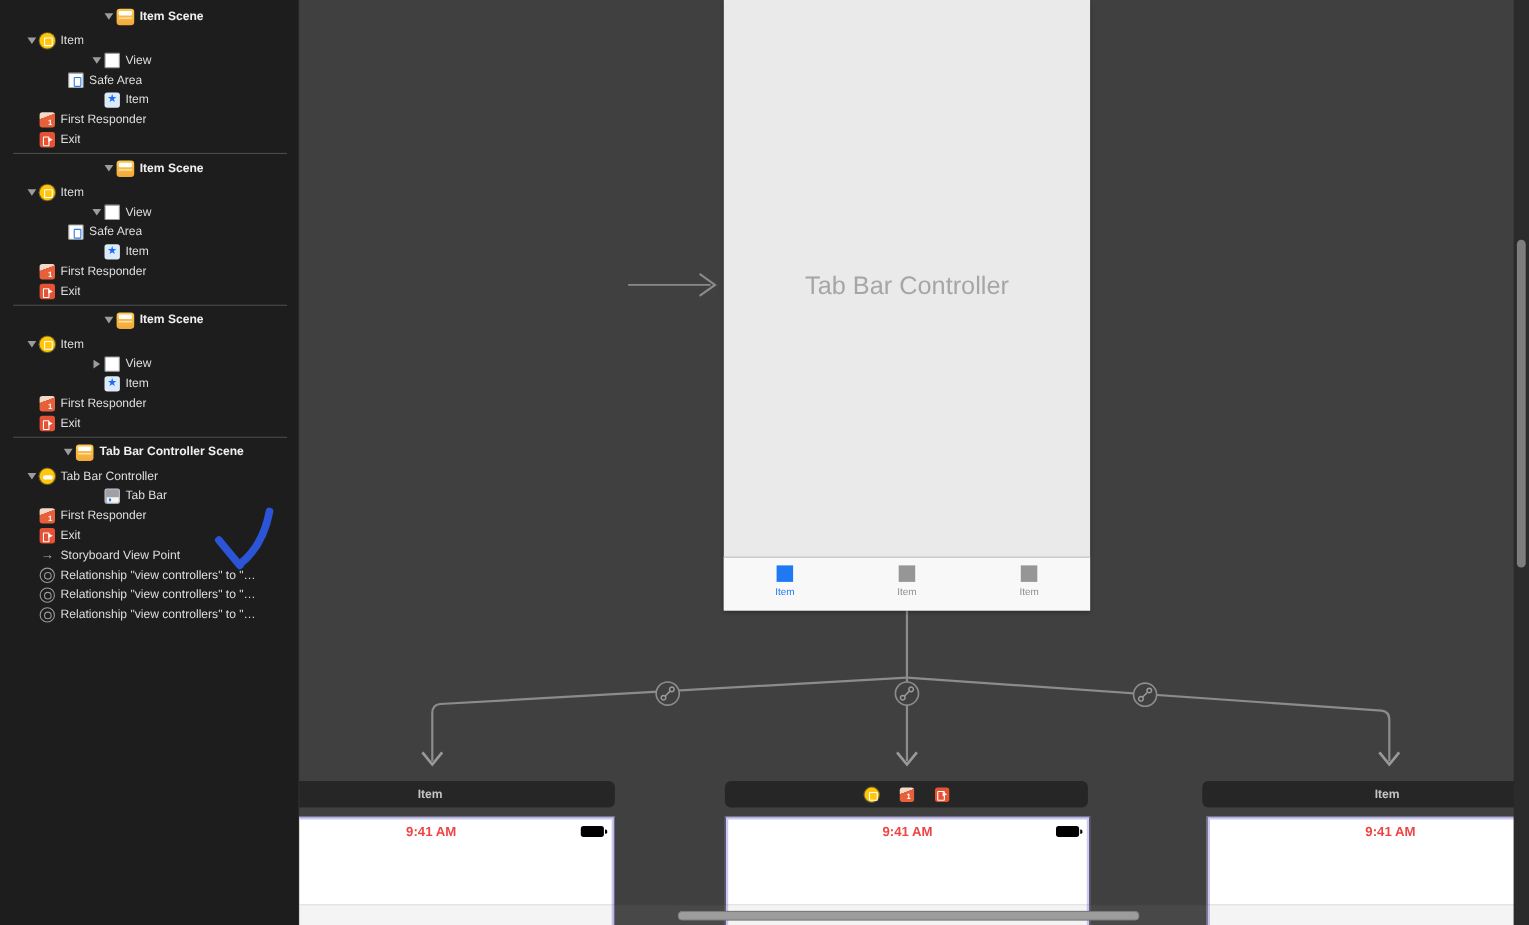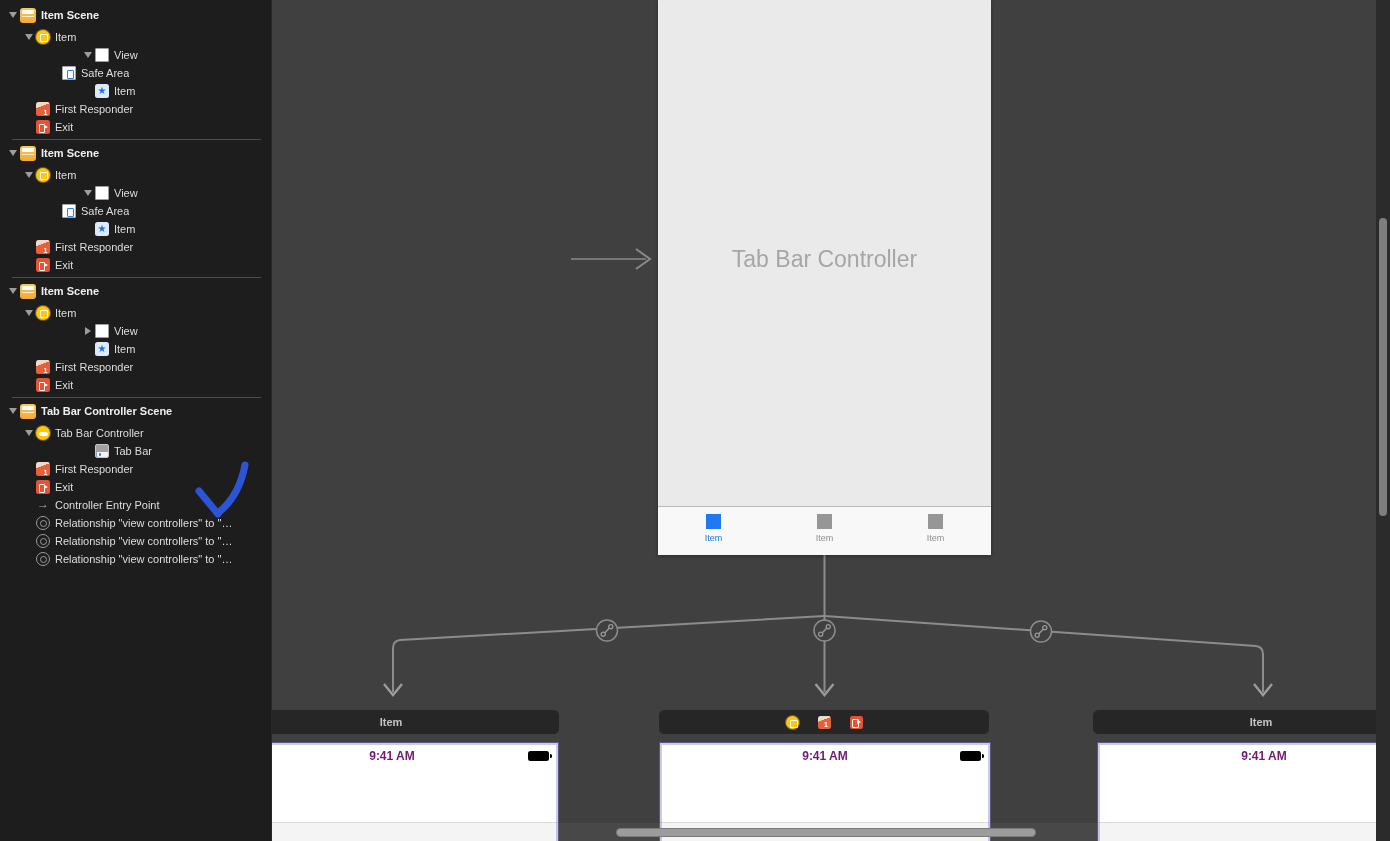--- a/index.html
+++ b/index.html
@@ -11,21 +11,21 @@
   }
 
   
   .sidebar {
     position:absolute; left:0; top:0; width:271px; height:841px;
     background:#1D1D1D; z-index:10; padding-top:6px; overflow:hidden;
   }
   .row { height:18px; display:flex; align-items:center; font-size:11px; color:#DEDEDE; }
   .row .lbl { margin-left:5px; white-space:nowrap; overflow:hidden; text-overflow:ellipsis; }
   .row.hdr .lbl { font-weight:700; color:#EFEFEF; }
-  .lv0 { padding-left:6px; }
+  .lv0 { padding-left:6px;justify-content:center; }
   .lv1 { padding-left:22px; }
   .lv2 { padding-left:38px;margin-left:43px; }
   .lv3 { padding-left:48px; }
   .scene > .row.hdr { margin-bottom:4px; }
   .divider { height:1px; background:#4B4B4B; margin:3px 10px 4px 12px; }
 
   .t { width:14px; min-width:14px; display:flex; justify-content:center; align-items:center; }
   .tri-d { width:0; height:0; border-left:4.5px solid transparent; border-right:4.5px solid transparent; border-top:6px solid #9C9C9C; }
   .tri-r { width:0; height:0; border-top:4.5px solid transparent; border-bottom:4.5px solid transparent; border-left:6px solid #9C9C9C; }
 
@@ -98,21 +98,21 @@
     display:flex; align-items:center; justify-content:center; z-index:2;
   }
   .dock .dlbl { font-size:11px; font-weight:700; color:#C4C4C4; }
   .dock.icons { gap:19px; }
   .dock .ic { width:13px; min-width:13px; height:13px; }
 
   .vcbody {
     position:absolute; top:742px; height:110px; background:#FFF; z-index:2;
     border:1px solid #595977; box-shadow:inset 0 0 0 2px #CBC8F7;
   }
-  .statusbar { position:relative; padding-top:6px; text-align:center; font-size:12px; font-weight:700; color:#701a75; }
+  .statusbar { position:relative; padding-top:6px; text-align:center; font-size:12px; font-weight:700; color:#ef4444; }
   .bat { position:absolute; top:8px; right:9px; width:21px; height:10px; background:#000; border-radius:2.5px; }
   .bat::after { content:""; position:absolute; right:-3px; top:3px; width:2px; height:4px; background:#000; border-radius:0 1.5px 1.5px 0; }
 
   
   .hband { position:absolute; left:0; right:0; bottom:0; height:19px; background:rgba(150,150,150,0.10); box-shadow:inset 0 1px 0 rgba(0,0,0,0.10); z-index:3; }
   .hthumb { position:absolute; left:344px; bottom:4px; width:420px; height:9px; border-radius:4.5px; background:#9C9C9C; border:1px solid rgba(60,60,60,0.35); }
   .vstrip { position:absolute; right:0; top:0; bottom:0; width:14px; background:#2B2B2B; z-index:4; }
   .vthumb { position:absolute; left:3px; top:218px; width:8px; height:298px; border-radius:4px; background:#7E7E7E; }
 </style>
 </head>
@@ -276,21 +276,21 @@
       <span class="lbl">First Responder</span>
     </div>
     <div class="row lv1">
       <span class="t"></span>
       <span class="ic ic-exit"></span>
       <span class="lbl">Exit</span>
     </div>
     <div class="row lv1">
       <span class="t"></span>
       <span class="ic ic-entry"></span>
-      <span class="lbl">Controller Entry Point</span>
+      <span class="lbl">Storyboard View Point</span>
     </div>
     <div class="row lv1">
       <span class="t"></span>
       <span class="ic ic-rel"></span>
       <span class="lbl">Relationship "view controllers" to "…</span>
     </div>
     <div class="row lv1">
       <span class="t"></span>
       <span class="ic ic-rel"></span>
       <span class="lbl">Relationship "view controllers" to "…</span>

